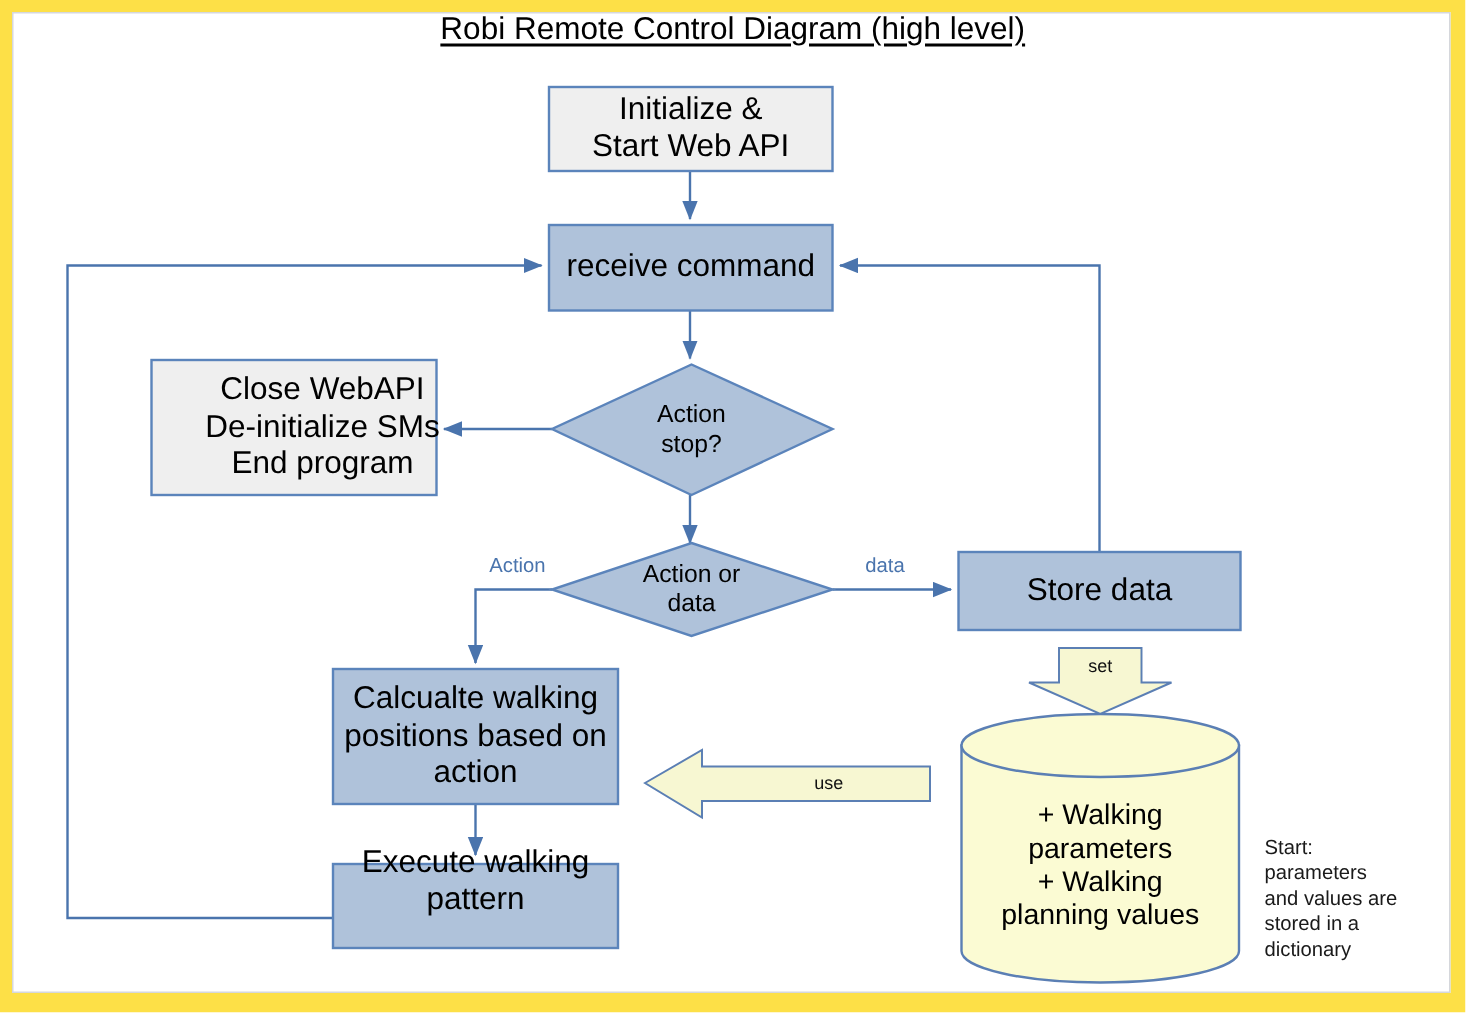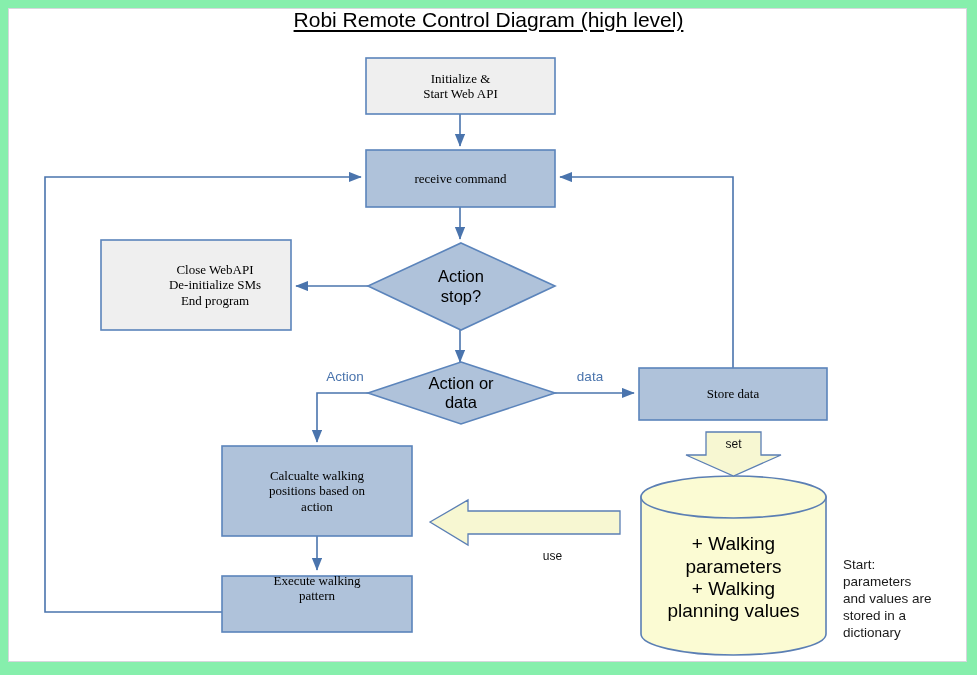--- a/index.html
+++ b/index.html
@@ -8,21 +8,21 @@
     padding: 0;
     background: #ffffff;
   }
   body {
     font-family: "Liberation Sans", sans-serif;
   }
   #canvas {
     position: relative;
     width: 977px;
     height: 675px;
-    background: #86efac;
+    background: #fde047;
     overflow: hidden;
   }
   #page-border {
     position: absolute;
     left: 8px;
     top: 8px;
     width: 959px;
     height: 654px;
     border: 1px solid #d5d7dc;
     box-sizing: border-box;
@@ -50,21 +50,21 @@
     position: absolute;
     left: 0;
     top: 8px;
     width: 977px;
     text-align: center;
     font-size: 21px;
     color: #000000;
     text-decoration: underline;
     text-underline-offset: 3px;
   }
-  .box-label  { font-size: 13px; font-family: Liberation Serif, serif; }
+  .box-label  { font-size: 21px; }
   .diamond-label { font-size: 16.5px; }
   .cyl-label  { font-size: 19px; }
   .edge-label { font-size: 13.5px; color: #4a74ad; }
   .plain-label{ font-size: 13.5px; color: #1a1a1a; text-align: left; justify-content: flex-start; line-height: 1.25; }
   .arrow-text { font-size: 12px; color: #111111; }
 </style>
 </head>
 <body>
 
 <div id="canvas">
@@ -155,21 +155,21 @@
 parameters
 + Walking
 planning values</div>
 
   <div class="node-label edge-label" style="left:314px; top:368px; width:62px; height:18px;">Action</div>
 
   <div class="node-label edge-label" style="left:566px; top:368px; width:48px; height:18px;">data</div>
 
   <div class="node-label arrow-text" style="left:706px; top:433px; width:55px; height:22px;">set</div>
 
-  <div class="node-label arrow-text" style="left:490px; top:511px; width:125px; height:23px;margin-top:34px;">use</div>
+  <div class="node-label arrow-text" style="left:490px; top:511px; width:125px; height:23px;">use</div>
 
 
   <div class="node-label plain-label" style="left:843px; top:557px; width:122px; height:92px; align-items:flex-start;">Start:
 parameters
 and values are
 stored in a
 dictionary</div>
 
 </div>
 

